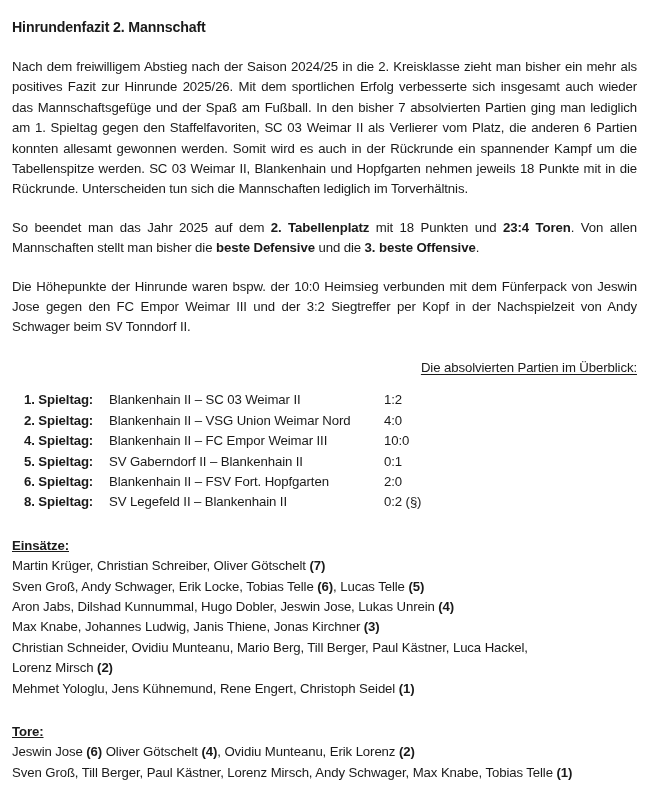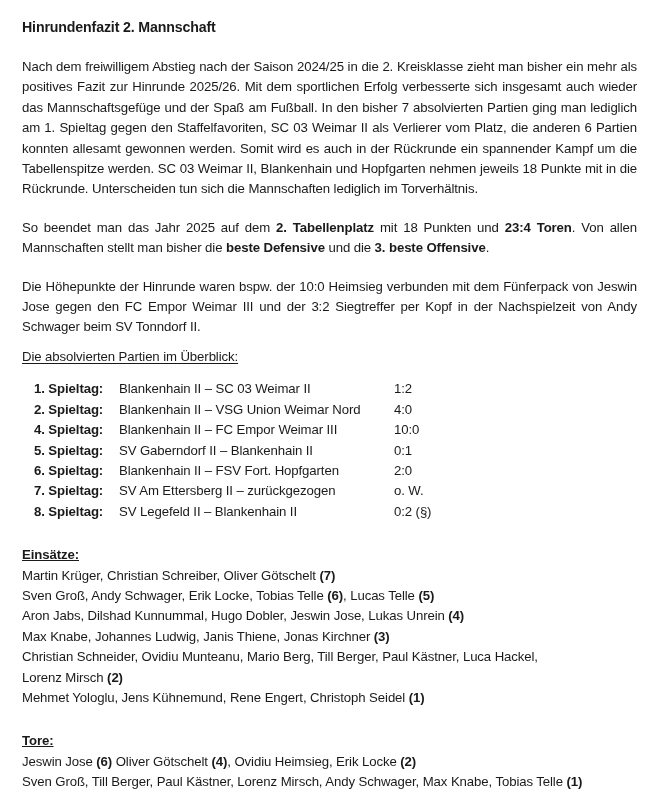--- a/index.html
+++ b/index.html
@@ -13,21 +13,21 @@
     height: 800px;
     overflow: hidden;
     font-family: "Liberation Sans", "DejaVu Sans", sans-serif;
     color: #1a1a1a;
     -webkit-font-smoothing: antialiased;
   }
   .page {
     box-sizing: border-box;
     width: 660px;
     height: 697px;
-    padding: 18px 23px 0 22px;
+    padding: 18px 23px 0 12px;
     background: #ffffff;
   }
 
   h1.doc-title {
     font-size: 14.2px;
     font-weight: bold;
     margin: 0;
     padding: 0;
     letter-spacing: -0.15px;
     line-height: 18px;
@@ -52,21 +52,21 @@
     line-height: 20.4px;
     margin: 0;
     padding: 0;
     letter-spacing: -0.1px;
   }
   .section-head.underlined {
     text-decoration: underline;
     text-underline-offset: 2px;
   }
   .section-head.bold { font-weight: bold; }
-  .section-head.top-gap { margin-top: 9px; }
+  .section-head.top-gap { margin-top: 20px; text-align: right; }
   .section-head.top-gap-lg { margin-top: 23px; text-decoration: underline; }
 
   table.matches {
     border-collapse: collapse;
     margin: 12px;
     padding: 0;
     font-size: 13.2px;
     line-height: 20.4px;
     letter-spacing: -0.1px;
   }
@@ -137,25 +137,20 @@
         <td class="day">5. Spieltag:</td>
         <td class="fixture">SV Gaberndorf II – Blankenhain II</td>
         <td class="score">0:1</td>
       </tr>
       <tr>
         <td class="day">6. Spieltag:</td>
         <td class="fixture">Blankenhain II – FSV Fort. Hopfgarten</td>
         <td class="score">2:0</td>
       </tr>
       <tr>
-        <td class="day">7. Spieltag:</td>
-        <td class="fixture">SV Am Ettersberg II – zurückgezogen</td>
-        <td class="score">o. W.</td>
-      </tr>
-      <tr>
         <td class="day">8. Spieltag:</td>
         <td class="fixture">SV Legefeld II – Blankenhain II</td>
         <td class="score">0:2 (§)</td>
       </tr>
     </tbody>
   </table>
 
   <div class="section-head bold top-gap-lg">Einsätze:</div>
 
   <ul class="name-list">
@@ -164,18 +159,18 @@
     <li><span>Aron Jabs, Dilshad Kunnummal, Hugo Dobler, Jeswin Jose, Lukas Unrein </span><b>(4)</b></li>
     <li><span>Max Knabe, Johannes Ludwig, Janis Thiene, Jonas Kirchner </span><b>(3)</b></li>
     <li><span>Christian Schneider, Ovidiu Munteanu, Mario Berg, Till Berger, Paul Kästner, Luca Hackel,</span></li>
     <li><span>Lorenz Mirsch </span><b>(2)</b></li>
     <li><span>Mehmet Yologlu, Jens Kühnemund, Rene Engert, Christoph Seidel </span><b>(1)</b></li>
   </ul>
 
   <div class="section-head bold top-gap-lg">Tore:</div>
 
   <ul class="name-list">
-    <li><span>Jeswin Jose </span><b>(6)</b><span> Oliver Götschelt </span><b>(4)</b><span>, Ovidiu Heimsieg, Erik Locke </span><b>(2)</b></li>
+    <li><span>Jeswin Jose </span><b>(6)</b><span> Oliver Götschelt </span><b>(4)</b><span>, Ovidiu Munteanu, Erik Lorenz </span><b>(2)</b></li>
     <li><span>Sven Groß, Till Berger, Paul Kästner, Lorenz Mirsch, Andy Schwager, Max Knabe, Tobias Telle </span><b>(1)</b></li>
 
   </ul>
 
 </div>
 
 </body></html>

